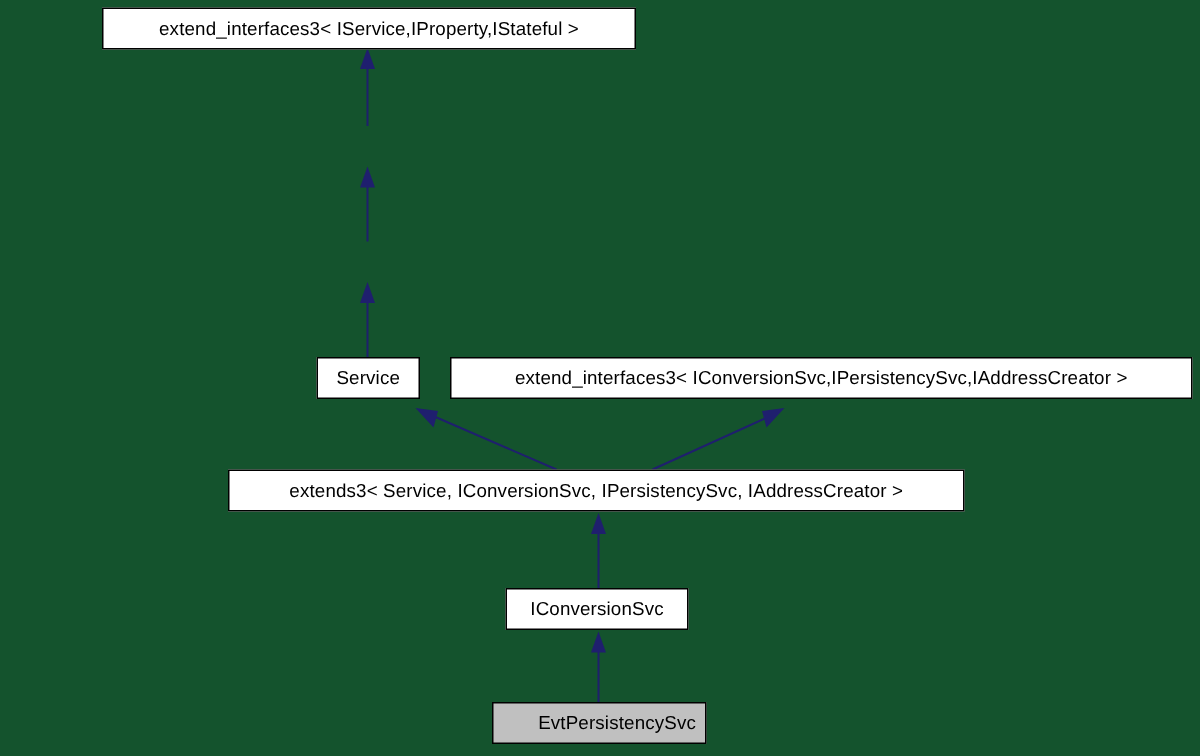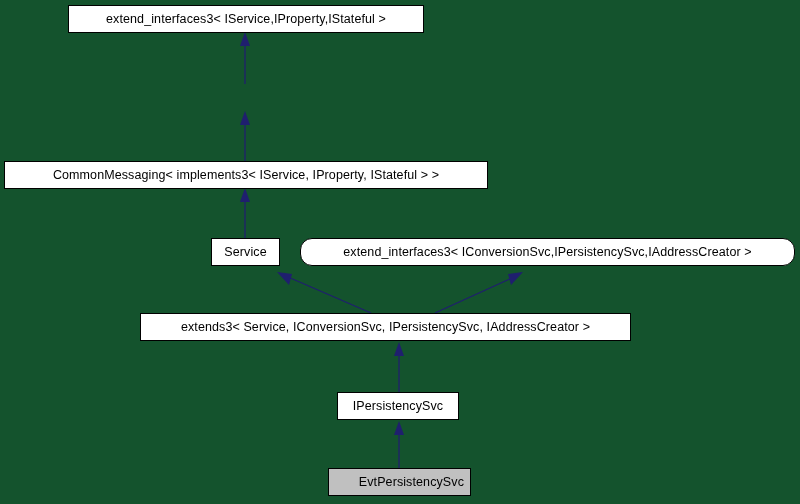--- a/index.html
+++ b/index.html
@@ -97,37 +97,34 @@
       <line class="edge-line" x1="399" y1="468" x2="399" y2="430"></line>
       <polygon class="edge-head" points="399,421 394,435 404,435"></polygon>
     </g>
   </svg>
 
   <div class="node" style="left:68px; top:5px; width:356px; height:28px;">
     <span class="node-label">extend_interfaces3&lt; IService,IProperty,IStateful &gt;</span>
   </div>
 
 
-  <div class="node" style="left:4px; top:161px; width:484px; height:28px;">
-    <span class="node-label">CommonMessaging&lt; implements3&lt; IService, IProperty, IStateful &gt; &gt;</span>
-  </div>
 
   <div class="node" style="left:211px; top:238px; width:69px; height:28px;">
     <span class="node-label">Service</span>
   </div>
 
-  <div class="node" style="left:300px; top:238px; width:495px; height:28px;border-radius:12px;">
+  <div class="node" style="left:300px; top:238px; width:495px; height:28px;">
     <span class="node-label">extend_interfaces3&lt; IConversionSvc,IPersistencySvc,IAddressCreator &gt;</span>
   </div>
 
-  <div class="node" style="left:140px; top:313px; width:491px; height:28px;">
+  <div class="node" style="left:152px; top:313px; width:491px; height:28px;">
     <span class="node-label">extends3&lt; Service, IConversionSvc, IPersistencySvc, IAddressCreator &gt;</span>
   </div>
 
   <div class="node" style="left:337px; top:392px; width:122px; height:28px;">
-    <span class="node-label">IPersistencySvc</span>
+    <span class="node-label">IConversionSvc</span>
   </div>
 
   <div class="node focal" style="left:328px; top:468px; width:143px; height:28px;">
     <span class="node-label">EvtPersistencySvc</span>
   </div>
 
 </div>
 
 </body></html>

